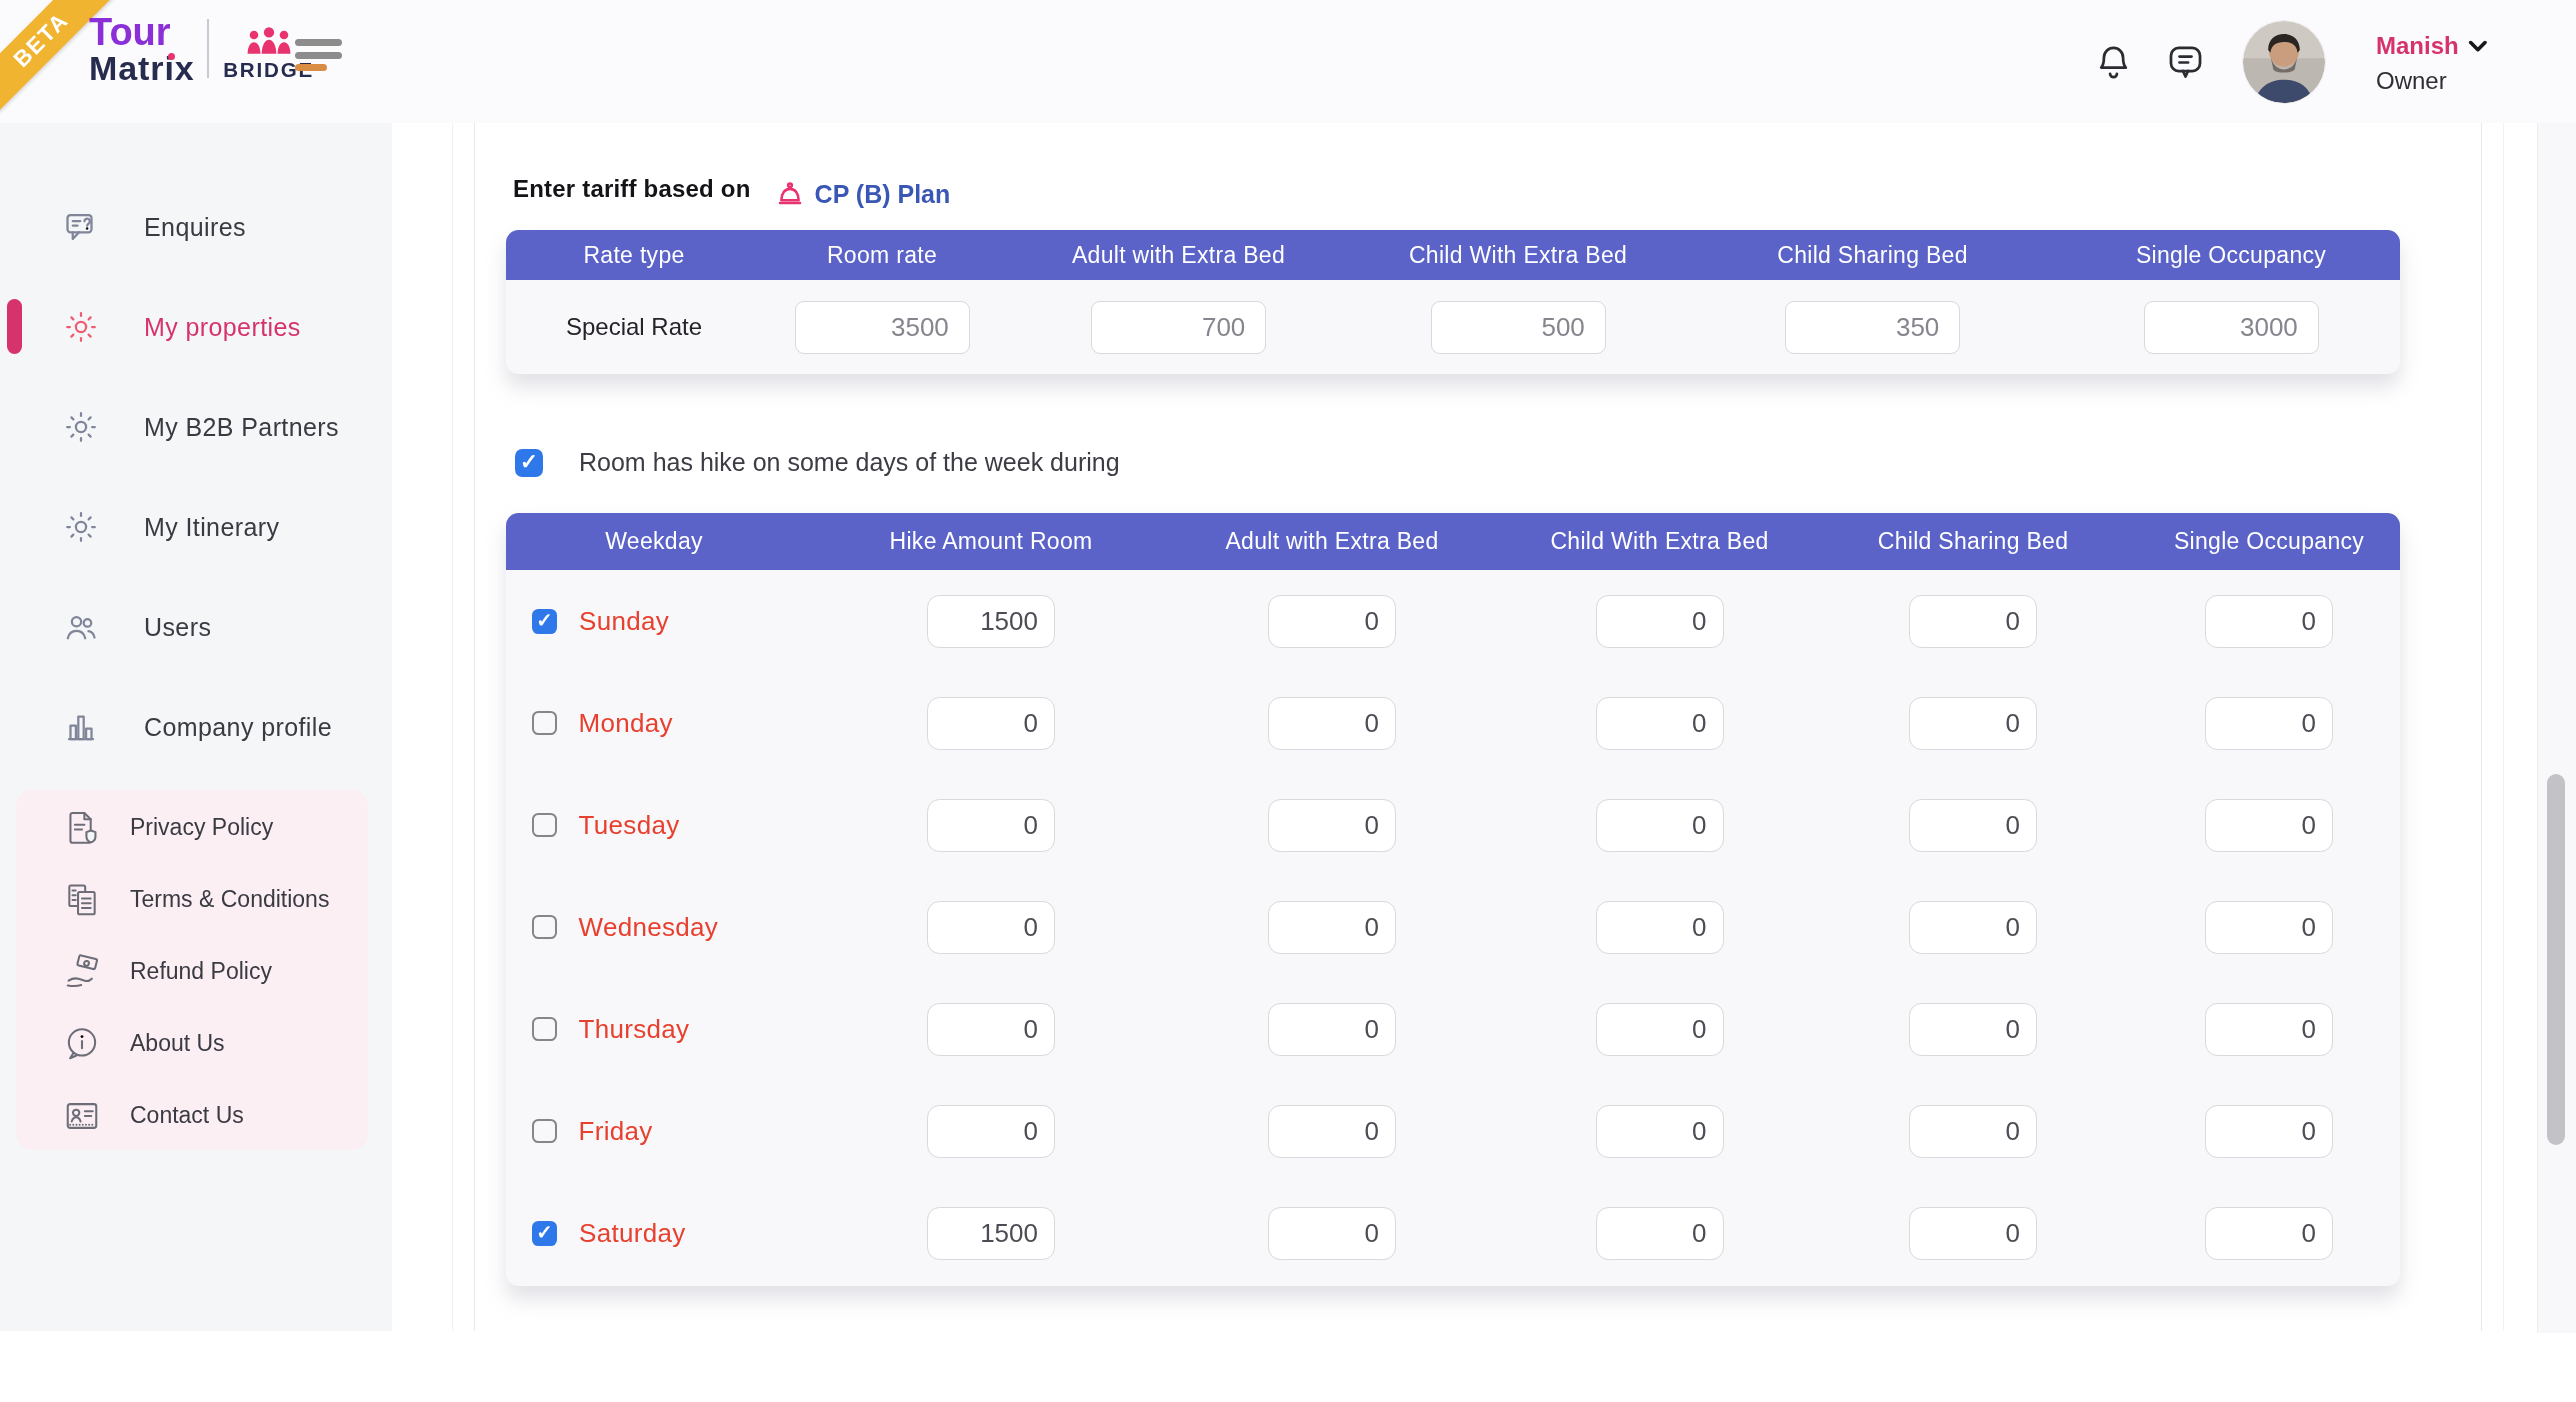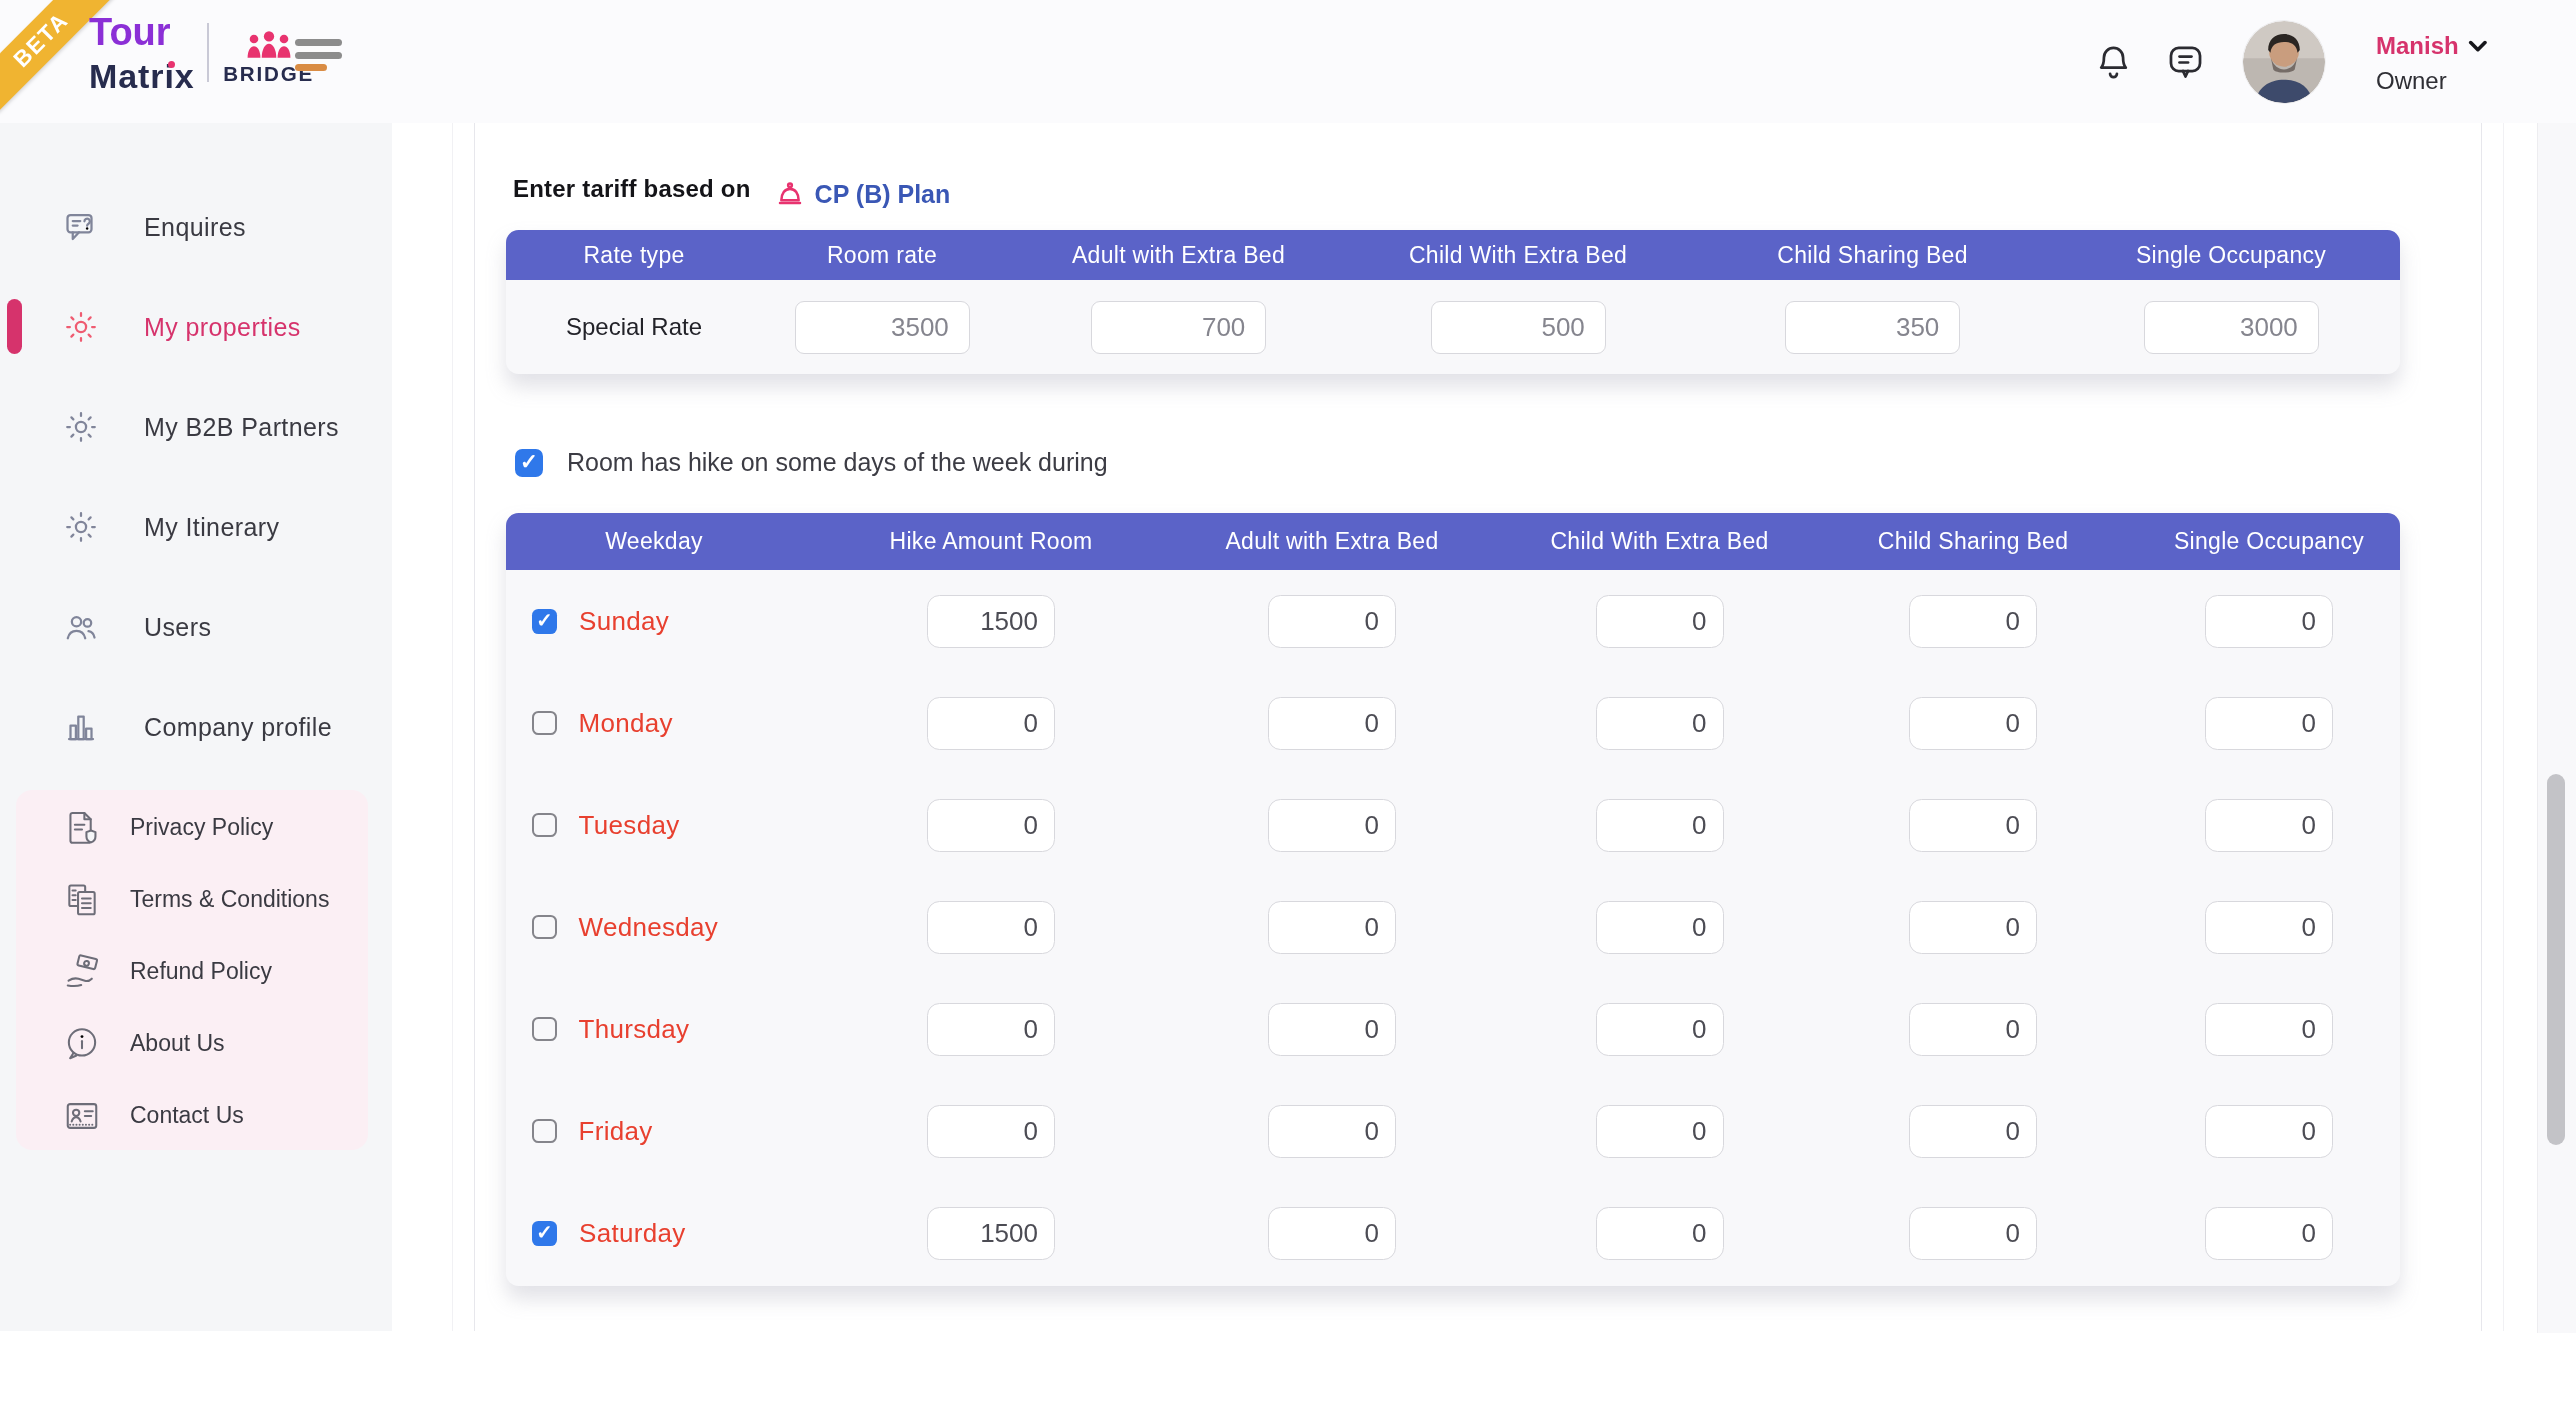--- a/index.html
+++ b/index.html
@@ -7,21 +7,21 @@
   .stage{position:relative;width:2576px;height:1402px;background:#ffffff;}
 
   
   .app-header{position:absolute;left:0;top:0;width:2576px;height:123px;background:#fbfbfd;overflow:hidden;z-index:5;}
   .ribbon{position:absolute;top:19.7px;left:-41px;width:165px;transform:rotate(-45deg);background:#f0b431;color:#fff;
           text-align:center;font-size:22.4px;font-weight:bold;padding:7.2px 0;letter-spacing:1.8px;box-shadow:0 1.8px 3.6px rgba(0,0,0,.15);}
   .logo{position:absolute;left:89px;top:12.5px;display:flex;align-items:center;}
   .logo-text{position:relative;line-height:1;}
   .logo-tour{font-size:38px;font-weight:bold;color:#7c2be0;letter-spacing:0;}
   .logo-tour .t-cap{color:#8b2fd6;}
-  .logo-matrix{font-size:34px;font-weight:bold;color:#272c4e;margin-top:8px;letter-spacing:0.9px;position:relative;}
+  .logo-matrix{font-size:34px;font-weight:bold;color:#272c4e;margin-top:0;letter-spacing:0.9px;position:relative;}
   .i-dot{position:absolute;width:7.2px;height:7.2px;border-radius:50%;background:#e8336f;right:19.7px;top:2.7px;}
   .logo-divider{width:1.8px;height:59px;background:#c9c9d6;margin:0 14.3px 0 12.5px;}
   .bridge-block{display:flex;flex-direction:column;align-items:center;justify-content:flex-end;padding-top:10.7px;}
   .bridge-icon svg{width:52px;height:30px;display:block;}
   .bridge-label{font-size:20.6px;font-weight:bold;color:#272c4e;letter-spacing:1.8px;margin-top:1.8px;}
   .hamburger{position:absolute;left:295px;top:39px;width:47px;cursor:pointer;}
   .hamburger .bar{height:7.2px;border-radius:3.6px;background:#8c8c8c;margin-bottom:5.4px;width:47px;}
   .hamburger .bar.short{width:32px;background:#d98c44;margin-bottom:0;}
   .hdr-icon{position:absolute;top:41px;width:41px;height:43px;cursor:pointer;}
   .hdr-icon svg{width:41px;height:43px;stroke:#2b2b31;fill:none;stroke-width:1.6;stroke-linecap:round;stroke-linejoin:round;}
@@ -77,21 +77,21 @@
   .rate-card .thead .col:nth-child(5),.rate-card .trow .col:nth-child(5){width:356px;}
   .rate-card .thead .col:nth-child(6),.rate-card .trow .col:nth-child(6){width:361px;}
   .rate-label{font-size:24px;color:#232329;}
   .num-input{box-sizing:border-box;border:1.3px solid #d8d8dd;border-radius:9px;background:#ffffff;height:53px;
              text-align:right;font-size:26px;font-family:"Liberation Sans",sans-serif;outline:none;}
   .rate-card .num-input{width:175px;padding-right:19.7px;color:#85858e;}
 
   .hike-toggle{position:absolute;left:40px;top:325px;display:flex;align-items:center;cursor:pointer;}
   .cbx{width:28px;height:28px;border-radius:7.2px;background:#2f78ea;display:flex;align-items:center;justify-content:center;flex:0 0 28px;}
   .cbx .tick{color:#ffffff;font-size:21.5px;font-weight:bold;line-height:1;}
-  .hike-toggle-label{font-size:25px;color:#3c3c44;margin-left:24px;}
+  .hike-toggle-label{font-size:25px;color:#3c3c44;margin-left:36px;}
 
   .hike-card{top:390px;height:773px;}
   .hike-card .thead{height:57px;}
   .hike-card .hrow{display:flex;align-items:center;height:102px;}
   .hike-card .thead .col:nth-child(1),.hike-card .hrow .col:nth-child(1){width:296px;justify-content:flex-start;padding-left:26px;}
   .hike-card .thead .col:nth-child(1){justify-content:center;padding-left:0;}
   .hike-card .thead .col:nth-child(2),.hike-card .hrow .col:nth-child(2){width:351px;}
   .hike-card .thead .col:nth-child(3),.hike-card .hrow .col:nth-child(3){width:331px;}
   .hike-card .thead .col:nth-child(4),.hike-card .hrow .col:nth-child(4){width:324px;}
   .hike-card .thead .col:nth-child(5),.hike-card .hrow .col:nth-child(5){width:303px;}

